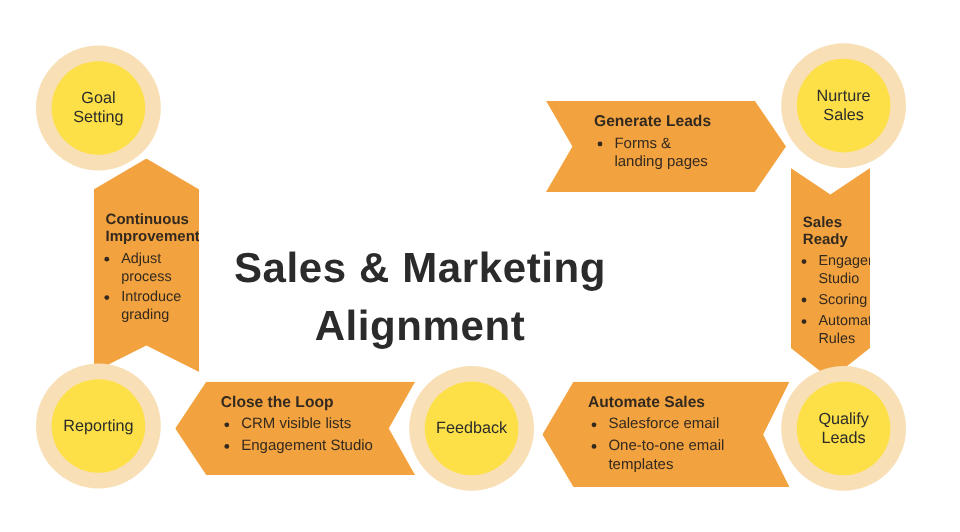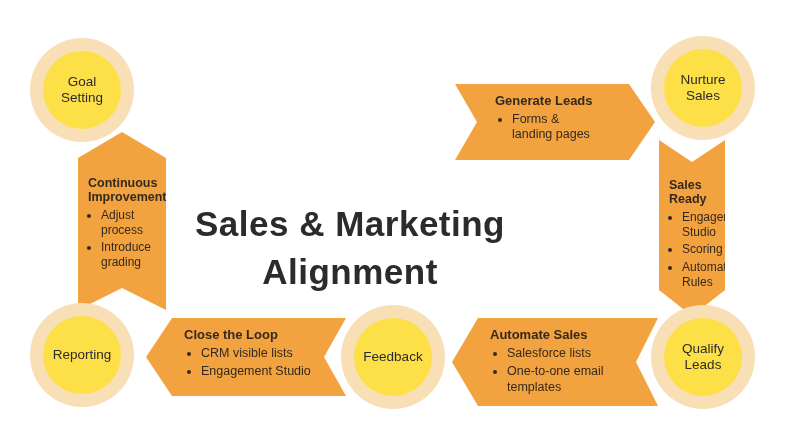--- a/index.html
+++ b/index.html
@@ -150,21 +150,21 @@
         <li>Scoring</li>
         <li>Automation Rules</li>
       </ul>
     </div>
   </div>
 
   <div class="band dir-left" style="left:452px; top:318px; width:206px; height:88px;">
     <div class="band-content">
       <div class="band-title">Automate Sales</div>
       <ul class="bullets">
-        <li>Salesforce lists</li>
+        <li>Salesforce email</li>
         <li>One-to-one email templates</li>
       </ul>
     </div>
   </div>
 
   <div class="band dir-left" style="left:146px; top:318px; width:200px; height:78px;">
     <div class="band-content">
       <div class="band-title">Close the Loop</div>
       <ul class="bullets">
         <li>CRM visible lists</li>

